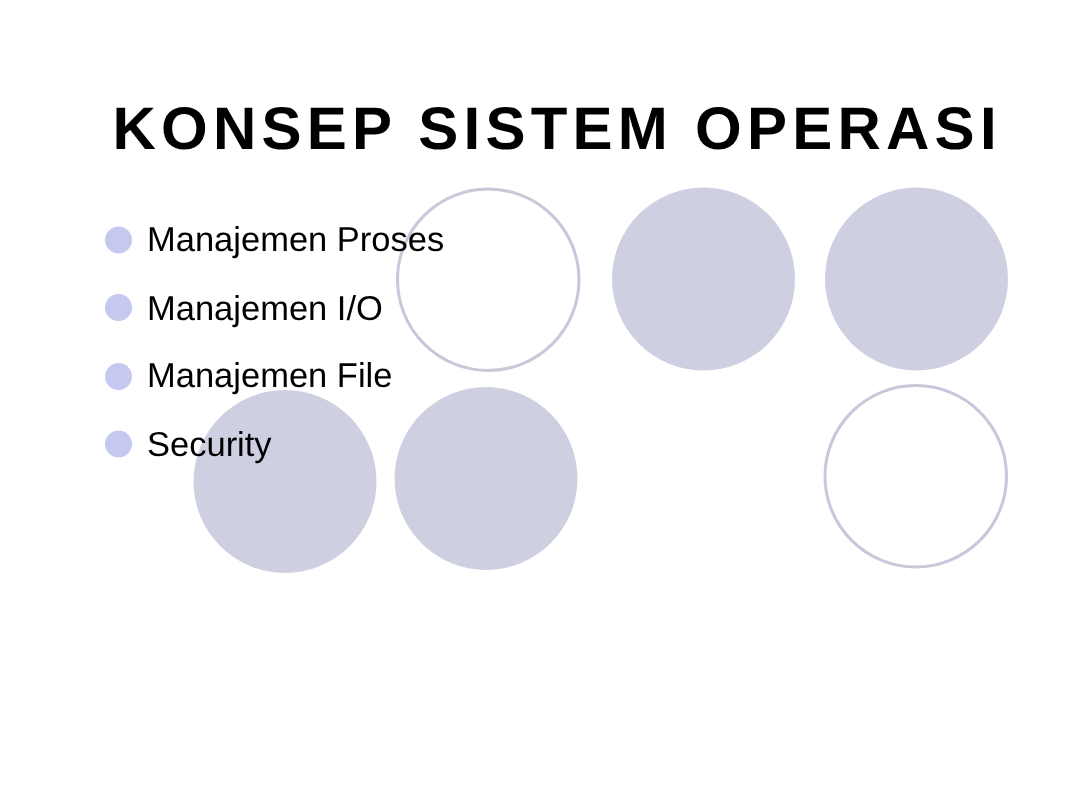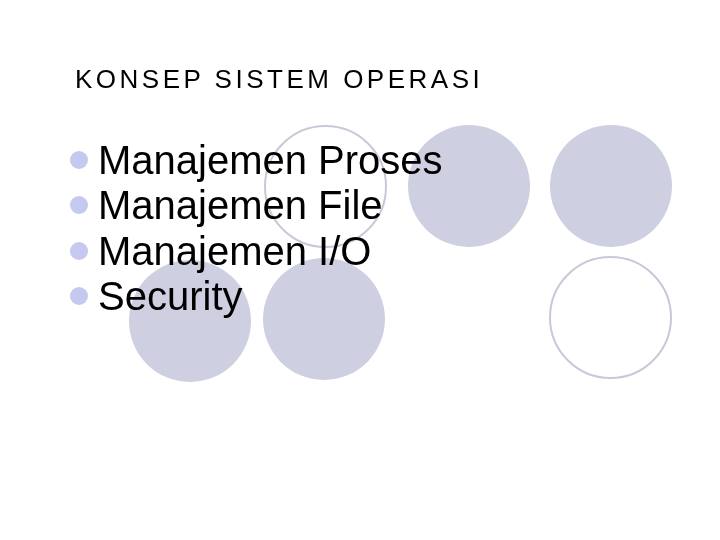--- a/index.html
+++ b/index.html
@@ -31,23 +31,23 @@
   .circle.outline {
     background: transparent;
     border: 2.5px solid #c8c8da;
   }
   .slide-title {
     position: absolute;
     z-index: 2;
     left: 75px;
     top: 66px;
     margin: 0;
-    font-size: 26px;
+    font-size: 40px;
     line-height: 1;
-    font-weight: normal;
+    font-weight: bold;
     letter-spacing: 3.5px;
     color: #000000;
     white-space: nowrap;
   }
   .bullet-list {
     position: absolute;
     z-index: 2;
     left: 70px;
     top: 137px;
     margin: 0;
@@ -61,21 +61,21 @@
   }
   .bullet-dot {
     flex: 0 0 auto;
     width: 18px;
     height: 18px;
     border-radius: 50%;
     background: #c5c8ef;
     margin-right: 10px;
   }
   .bullet-label {
-    font-size: 40px;
+    font-size: 23px;
     line-height: 1;
     color: #000000;
     white-space: nowrap;
   }
 </style>
 </head>
 <body>
 
 <div class="slide">
   <div class="circles-layer">
@@ -87,24 +87,24 @@
       <div class="circle outline" style="left: 548.5px; top: 255.5px; width: 123px; height: 123px; border-color: rgb(200, 200, 218);"></div>
     </div>
   <h1 class="slide-title">KONSEP SISTEM OPERASI</h1>
   <ul class="bullet-list">
       <li>
         <span class="bullet-dot" style="background: rgb(197, 200, 239);"></span>
         <span class="bullet-label">Manajemen Proses</span>
       </li>
       <li>
         <span class="bullet-dot" style="background: rgb(197, 200, 239);"></span>
-        <span class="bullet-label">Manajemen File</span>
+        <span class="bullet-label">Manajemen I/O</span>
       </li>
       <li>
         <span class="bullet-dot" style="background: rgb(197, 200, 239);"></span>
-        <span class="bullet-label">Manajemen I/O</span>
+        <span class="bullet-label">Manajemen File</span>
       </li>
       <li>
         <span class="bullet-dot" style="background: rgb(197, 200, 239);"></span>
         <span class="bullet-label">Security</span>
       </li>
     </ul>
 </div>
 
 </body></html>

